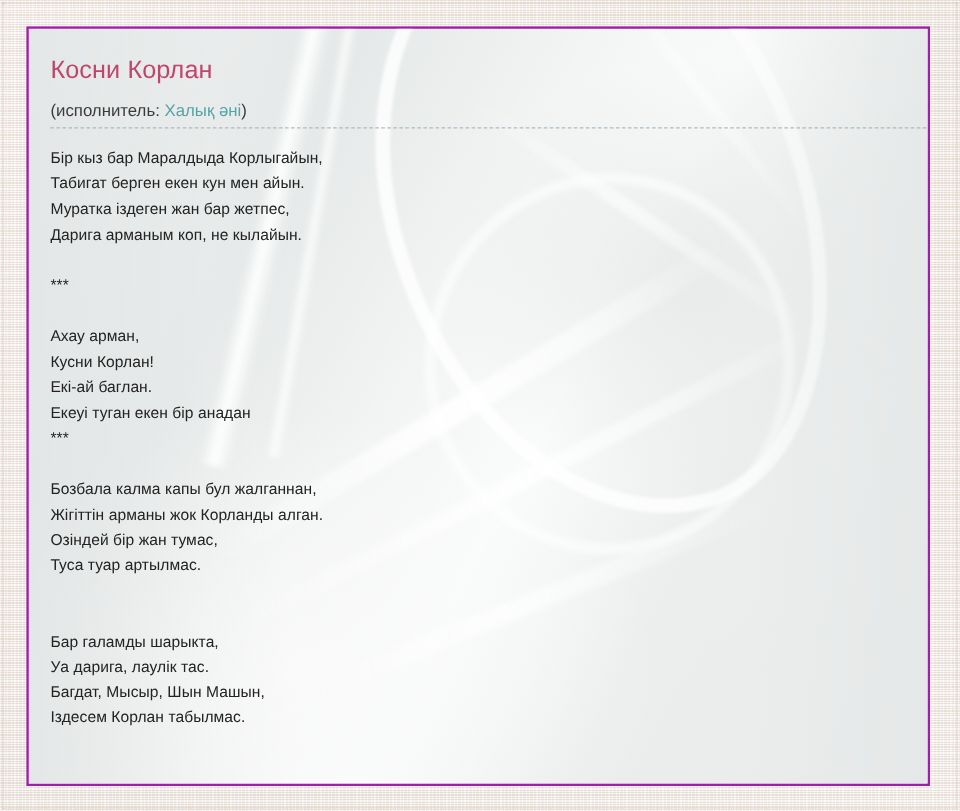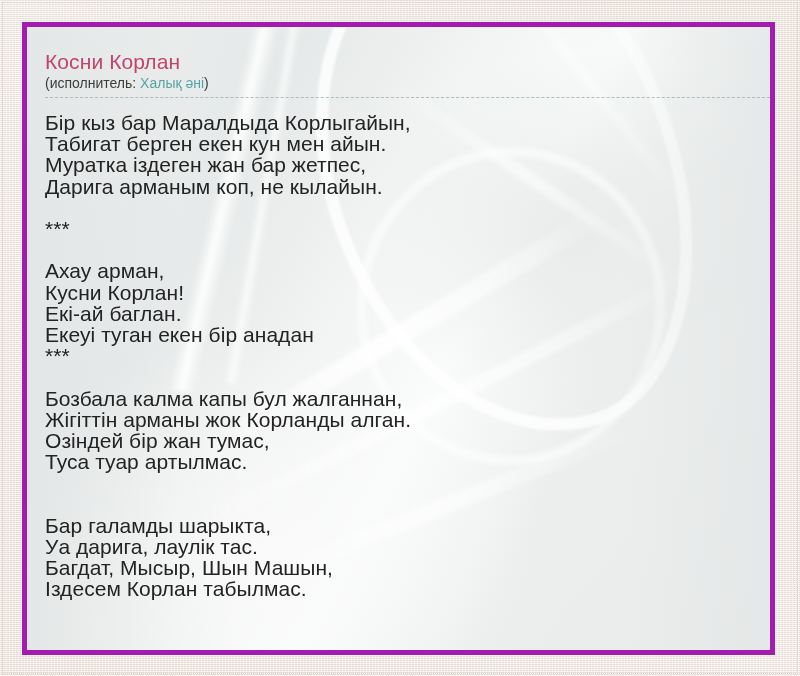--- a/index.html
+++ b/index.html
@@ -35,21 +35,21 @@
   }
 
   
   #lyrics-card {
     position: absolute;
     left: 22px;
     top: 22px;
     width: 753px;
     height: 633px;
     background-color: #e9ebeb;
-    border: 5px solid #a21caf;
+    border: 2px solid #a21caf;
     box-sizing: border-box;
     overflow: hidden;
   }
 
   
   #card-photo {
     position: absolute;
     inset: 0;
     overflow: hidden;
     pointer-events: none;
@@ -120,41 +120,41 @@
   #song-title {
     color: #c0456b;
     font-size: 21px;
     font-weight: normal;
     line-height: 24px;
     margin: 0;
     letter-spacing: 0.1px;
   }
 
   #artist-line {
-    margin-top: 0;
+    margin-top: 12px;
     font-size: 14px;
     line-height: 18px;
     color: #3b3b3b;
   }
   #artist-link {
     color: #56a3a5;
     text-decoration: none;
     cursor: pointer;
   }
 
   #title-separator {
     margin-top: 5px;
     width: 740px;
     border-top: 1px dashed #9fb4bc;
     opacity: .85;
   }
 
   #lyrics-body {
     margin-top: 14px;
-    font-size: 21px;
+    font-size: 13px;
     line-height: 21.2px;
     color: #232323;
     white-space: pre-wrap;
     letter-spacing: 0.05px;
   }
 
   
   #site-logo {
     position: absolute;
     right: 8px;

